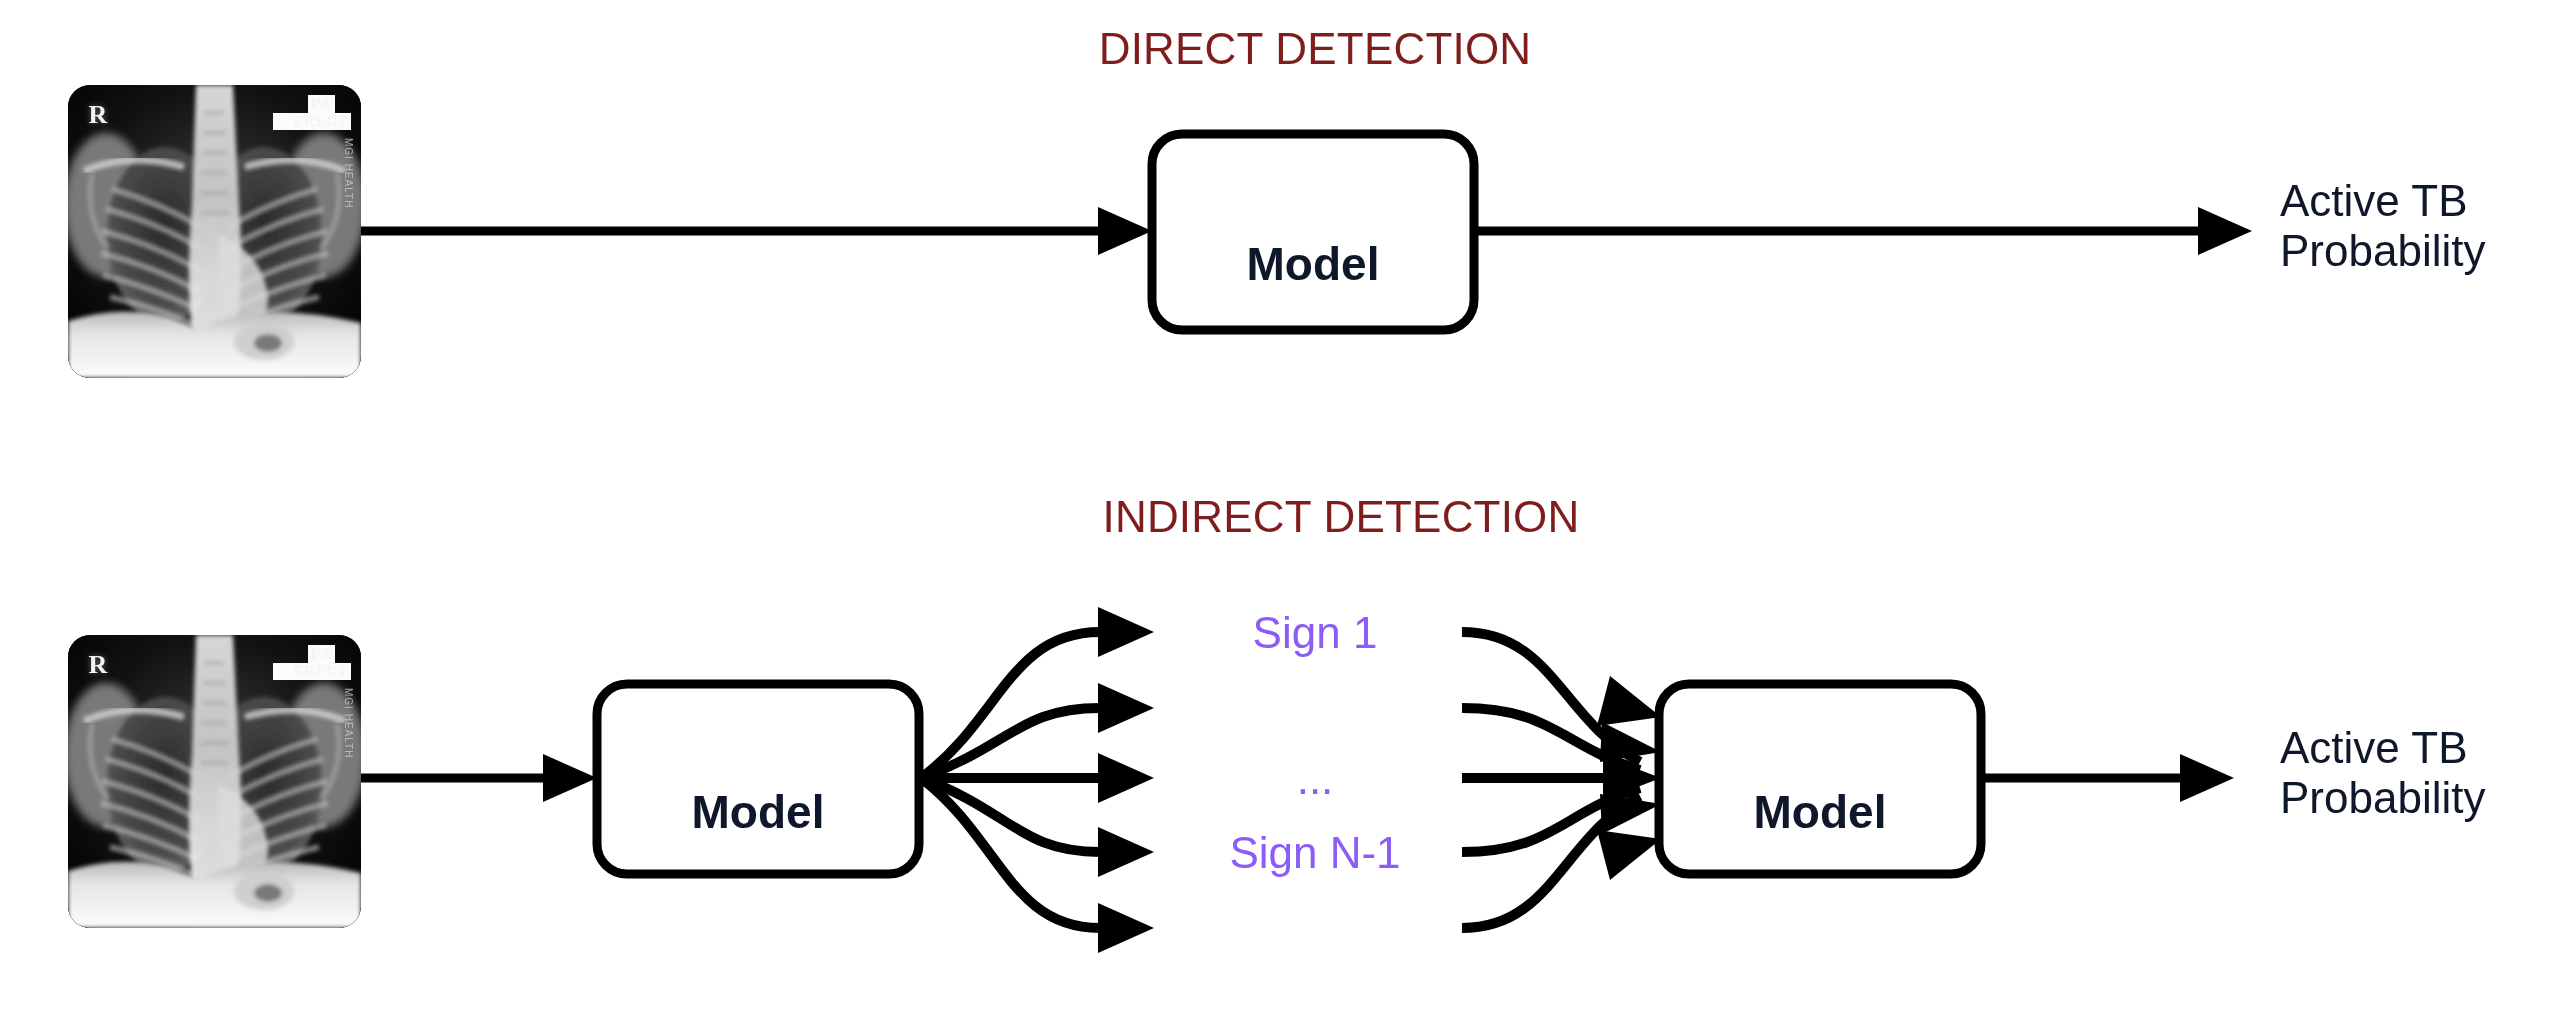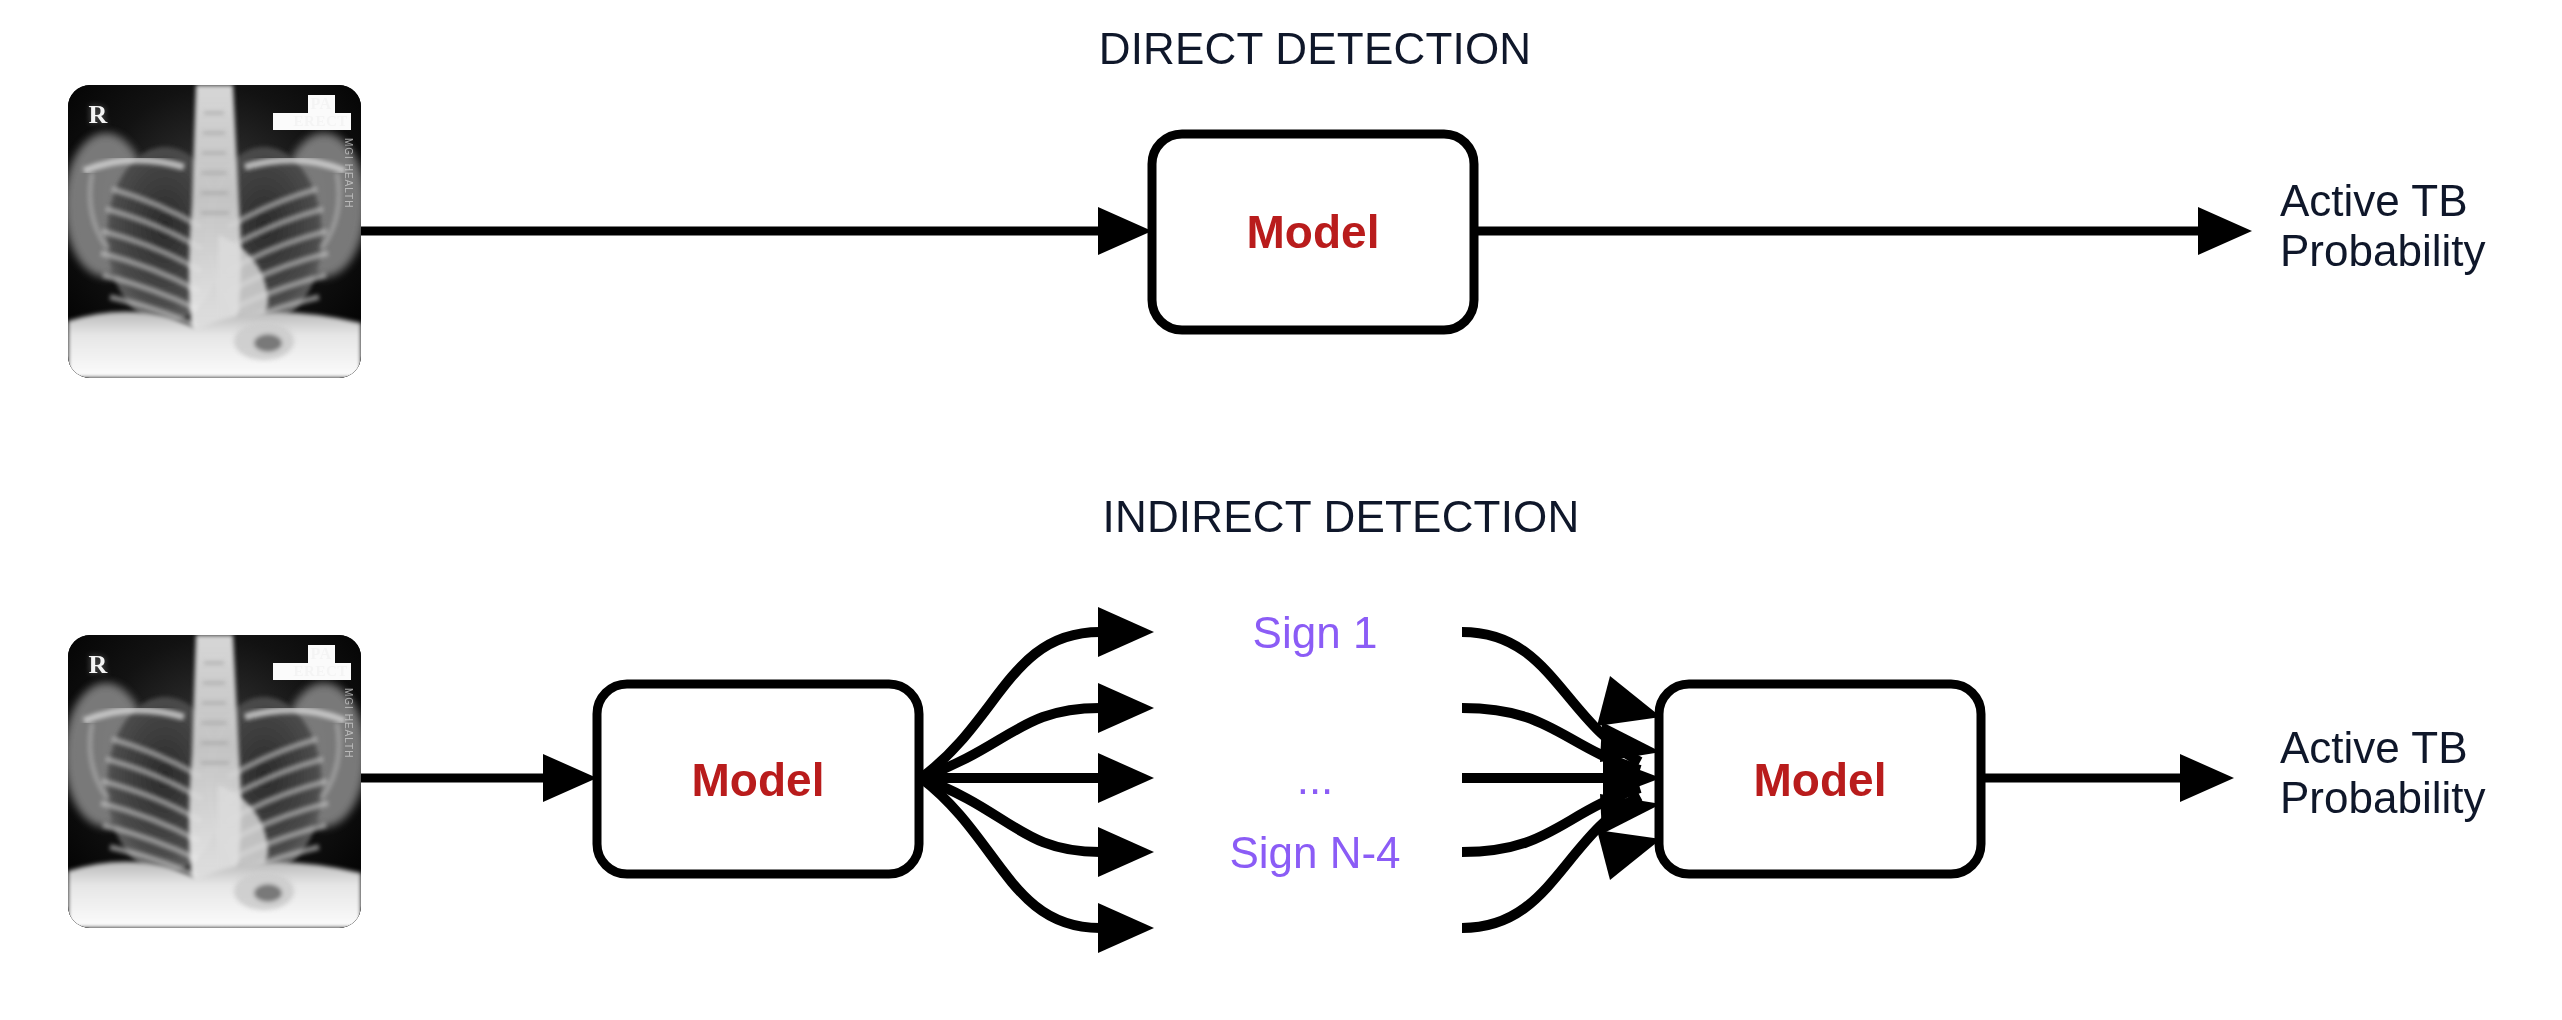--- a/index.html
+++ b/index.html
@@ -26,32 +26,33 @@
     width: 2562px;
     height: 1020px;
   }
   .section-title {
     position: absolute;
     font-size: 44px;
     font-weight: 400;
     letter-spacing: 0.2px;
     white-space: nowrap;
     text-align: center;
-    color: #0f172a;
+    color: #7f1d1d;
   }
   .title-direct   { left: 815px;  top: 24px;  width: 1000px; }
   .title-indirect { left: 841px;  top: 492px; width: 1000px; text-align: center; }
 
   .model-label {
     position: absolute;
     font-size: 46px;
     font-weight: bold;
     text-align: center;
     white-space: nowrap;
-    color: #b91c1c;
+    color: #0f172a;
+    margin-top: 32px;
   }
   .out-label {
     position: absolute;
     font-size: 44px;
     line-height: 1.14;
     white-space: nowrap;
     color: #0f172a;
   }
   .sign-label {
     position: absolute;
@@ -320,20 +321,20 @@
   </div>
 
   <div class="section-title title-indirect">INDIRECT DETECTION</div>
 
   <div class="model-label" style="left:597px; top:753px; width:322px;">Model</div>
 
   <div class="model-label" style="left:1659px; top:753px; width:322px;">Model</div>
 
   <div class="sign-label" style="left:1135px; top:608px;">Sign 1</div>
   <div class="sign-label" style="left:1135px; top:754px;">...</div>
-  <div class="sign-label" style="left:1135px; top:828px;">Sign N-4</div>
+  <div class="sign-label" style="left:1135px; top:828px;">Sign N-1</div>
 
   <div class="out-label" style="left:2280px; top:723px;">
     <div>Active TB</div>
     <div>Probability</div>
   </div>
 
 </div>
 
 </body></html>

